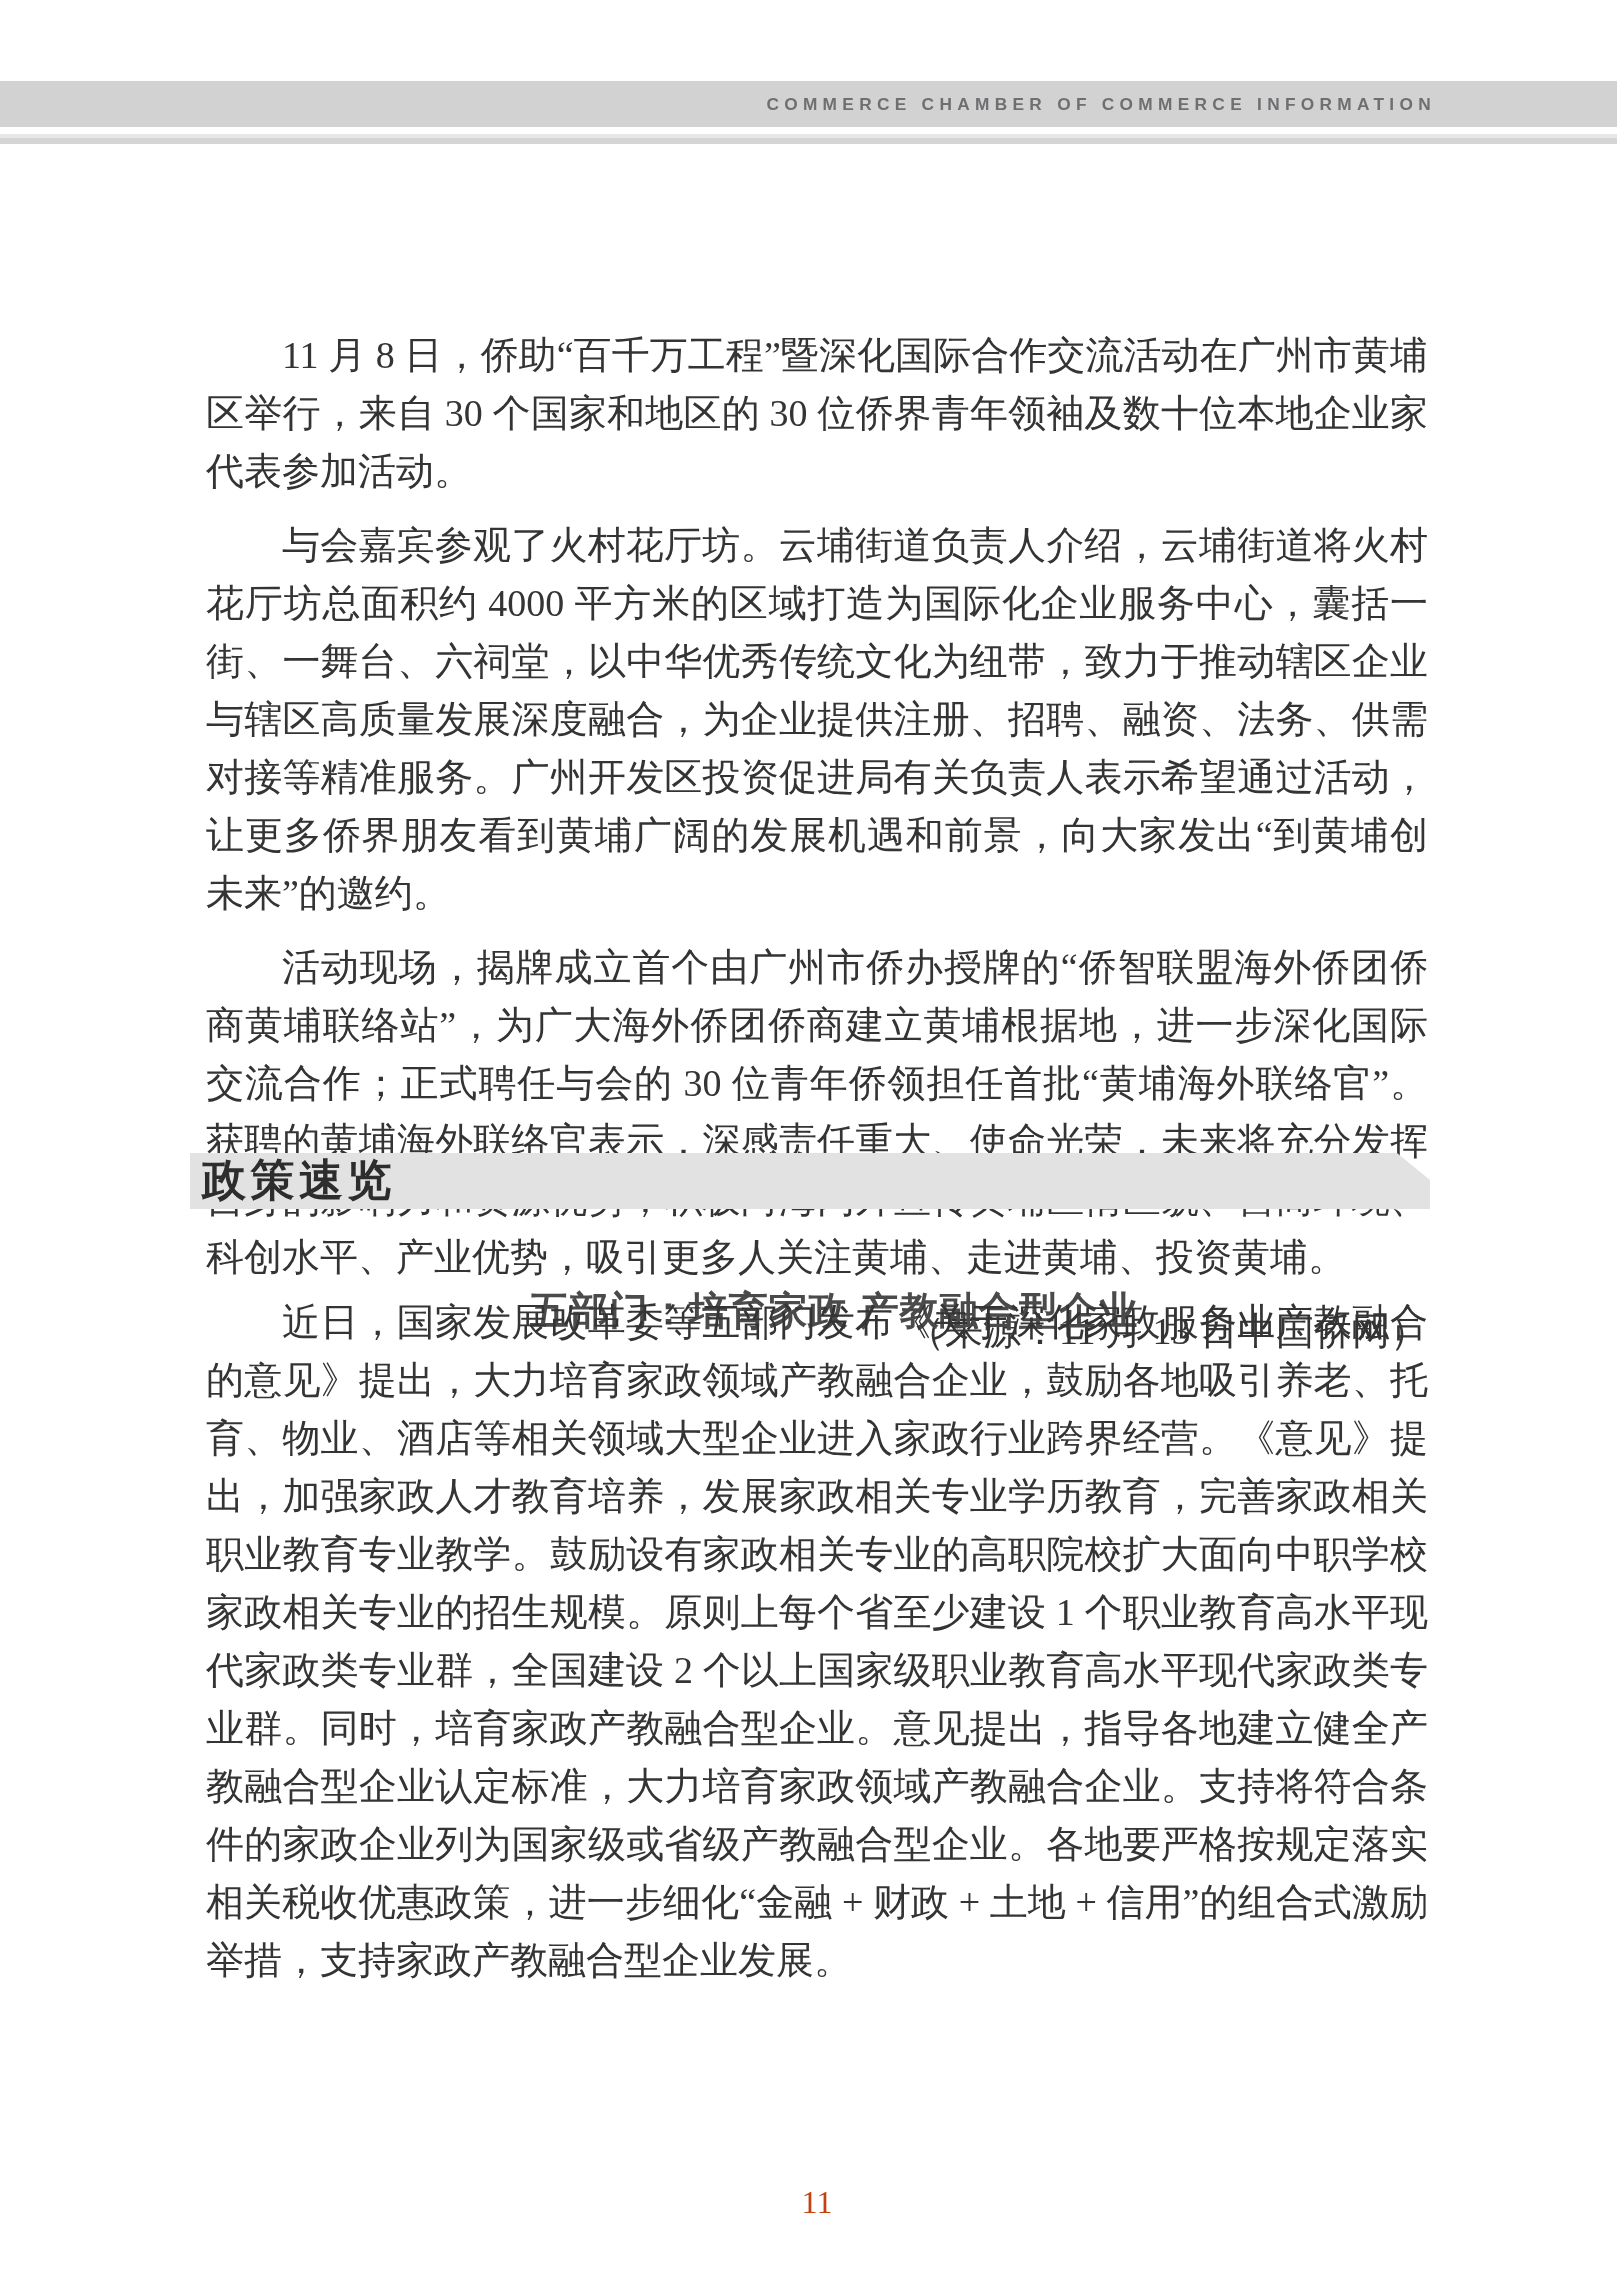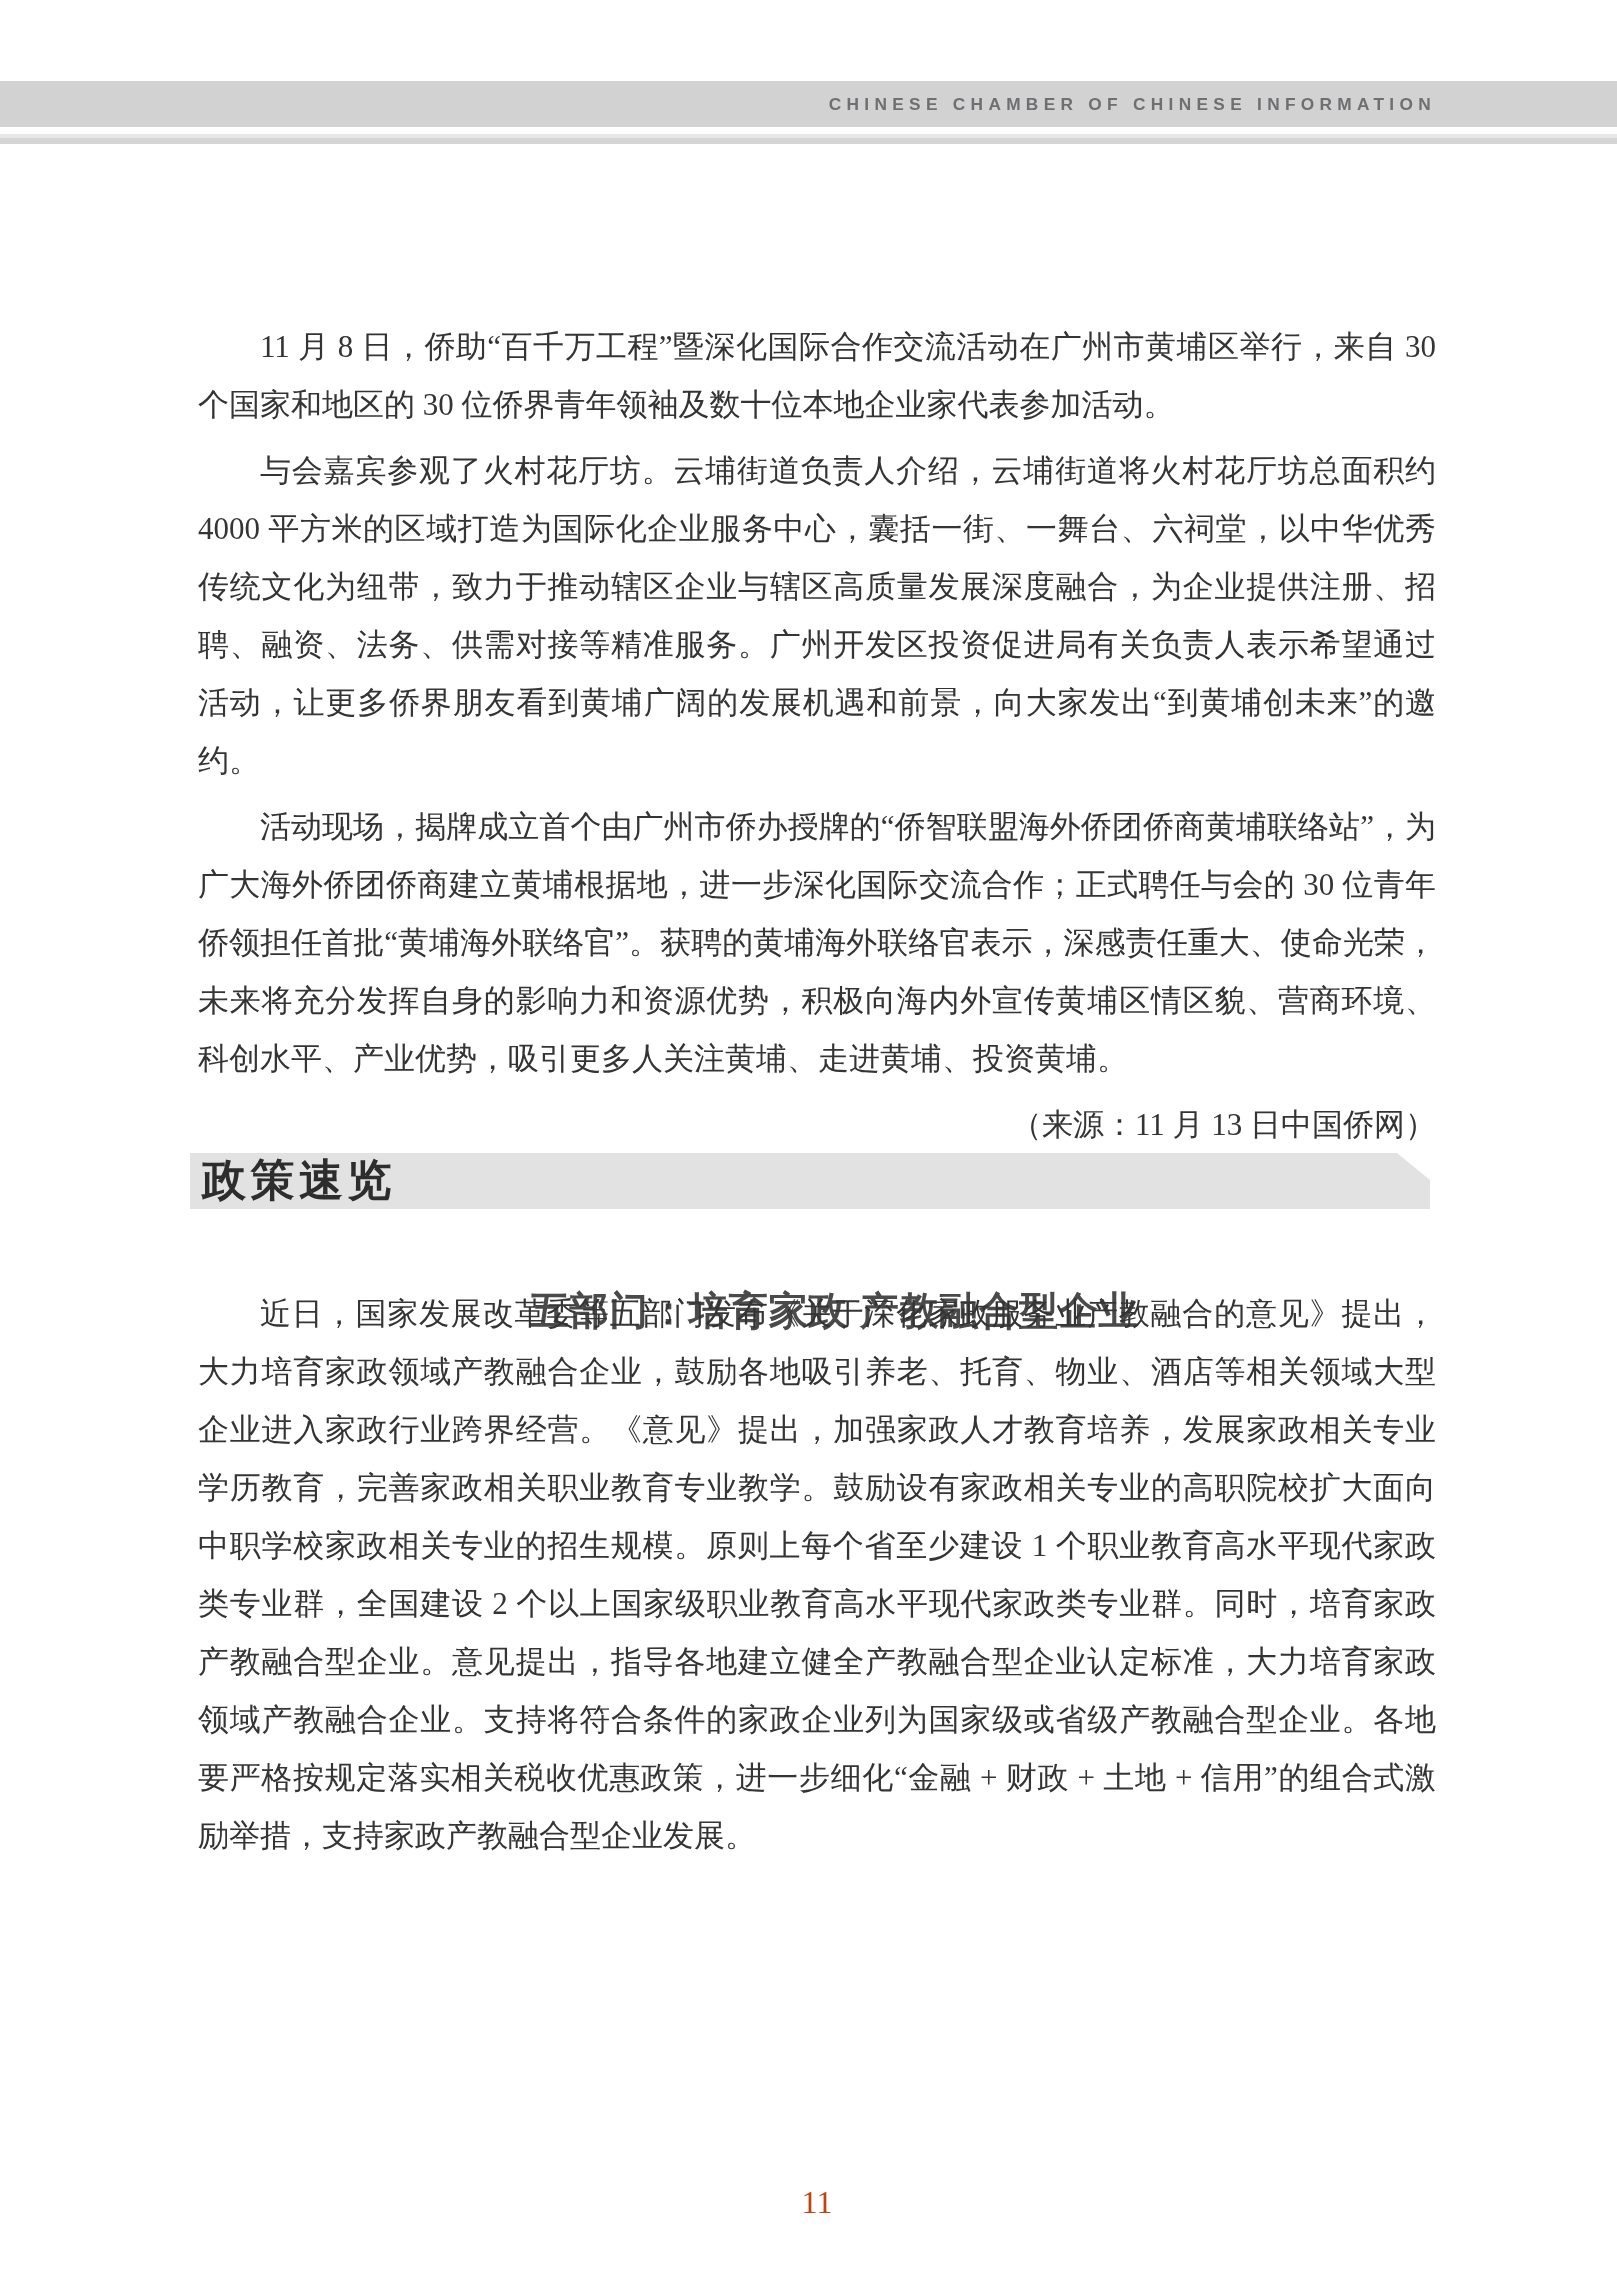--- a/index.html
+++ b/index.html
@@ -60,22 +60,22 @@
     color: var(--title_color, #3a3a3a);
   }
   .body-block {
     position: absolute;
     left: 190px;
     width: 1254px;
   }
   .body1 { top: 310px; }
   .body2 { top: 1277px; }
   .body-block p {
-    margin: 8px;
-    font-size: 31px;
+    margin: 16px;
+    font-size: 38px;
     line-height: 58px;
     color: var(--body_color, #343434);
     text-indent: 2em;
     text-align: justify;
   }
   .source-line {
     text-align: right !important;
     text-indent: 0 !important;
   }
 
@@ -125,21 +125,21 @@
     font-size: 32px;
     color: #c2410c;
   }
 </style>
 </head>
 <body>
 
 <div class="page">
 
   <div class="header-bar-main">
-    <span class="header-text">CHINESE CHAMBER OF CHINESE INFORMATION</span>
+    <span class="header-text">COMMERCE CHAMBER OF COMMERCE INFORMATION</span>
   </div>
   <div class="header-bar-thin"></div>
 
 
   <div class="body-block body1">
     <p>11 月 8 日，侨助“百千万工程”暨深化国际合作交流活动在广州市黄埔区举行，来自 30 个国家和地区的 30 位侨界青年领袖及数十位本地企业家代表参加活动。</p>
     <p>与会嘉宾参观了火村花厅坊。云埔街道负责人介绍，云埔街道将火村花厅坊总面积约 4000 平方米的区域打造为国际化企业服务中心，囊括一街、一舞台、六祠堂，以中华优秀传统文化为纽带，致力于推动辖区企业与辖区高质量发展深度融合，为企业提供注册、招聘、融资、法务、供需对接等精准服务。广州开发区投资促进局有关负责人表示希望通过活动，让更多侨界朋友看到黄埔广阔的发展机遇和前景，向大家发出“到黄埔创未来”的邀约。</p>
     <p>活动现场，揭牌成立首个由广州市侨办授牌的“侨智联盟海外侨团侨商黄埔联络站”，为广大海外侨团侨商建立黄埔根据地，进一步深化国际交流合作；正式聘任与会的 30 位青年侨领担任首批“黄埔海外联络官”。获聘的黄埔海外联络官表示，深感责任重大、使命光荣，未来将充分发挥自身的影响力和资源优势，积极向海内外宣传黄埔区情区貌、营商环境、科创水平、产业优势，吸引更多人关注黄埔、走进黄埔、投资黄埔。</p>
     <p class="source-line">（来源：11 月 13 日中国侨网）</p>
   </div>

